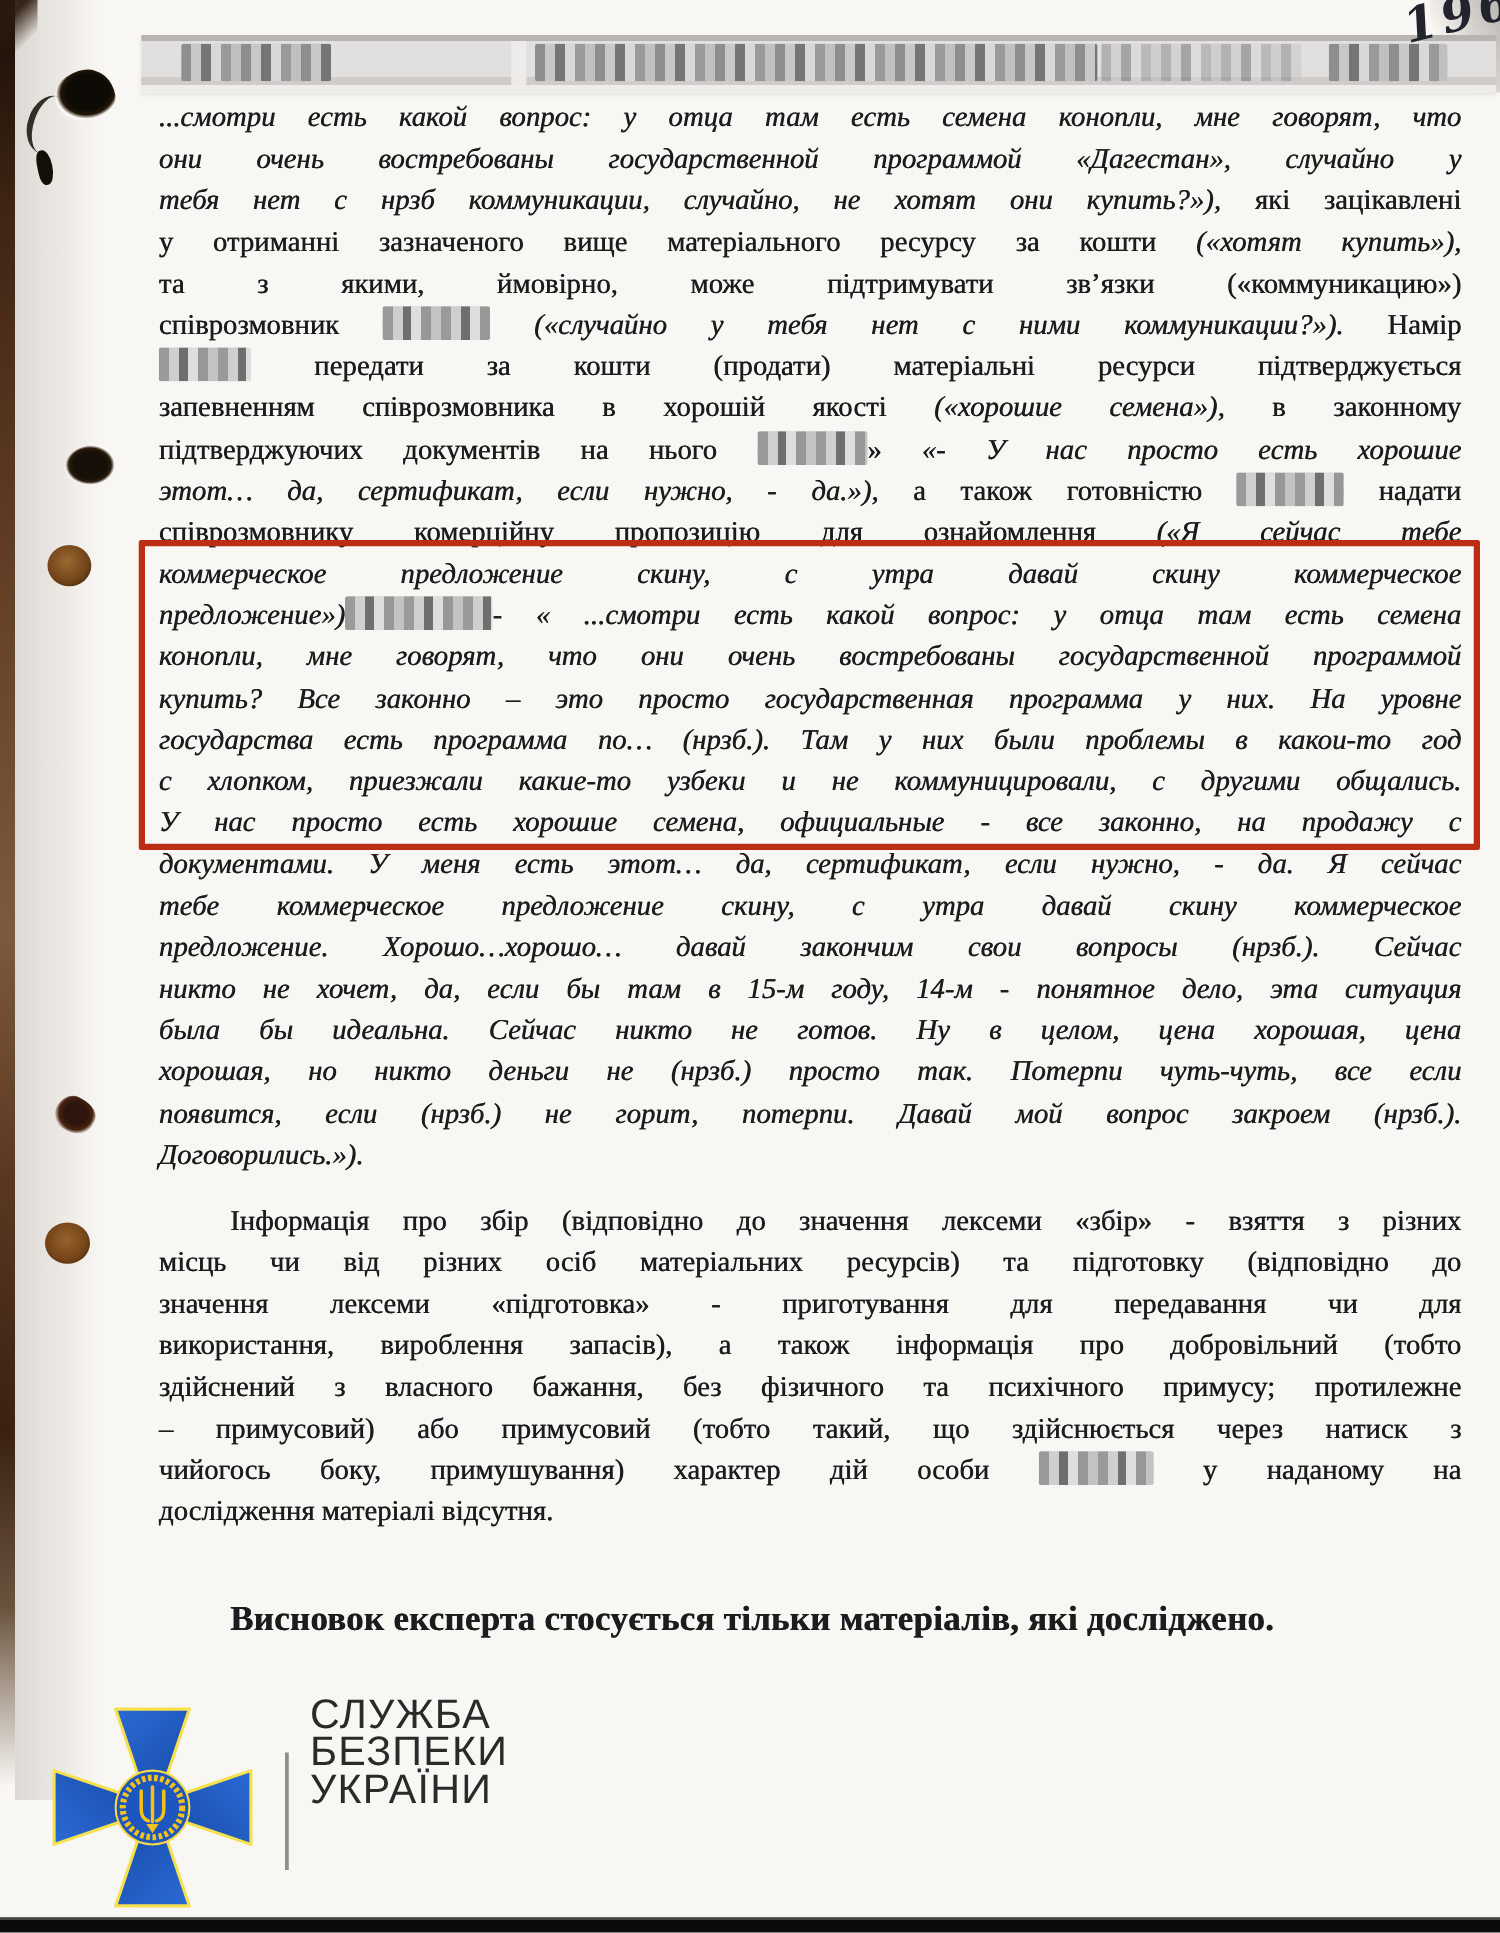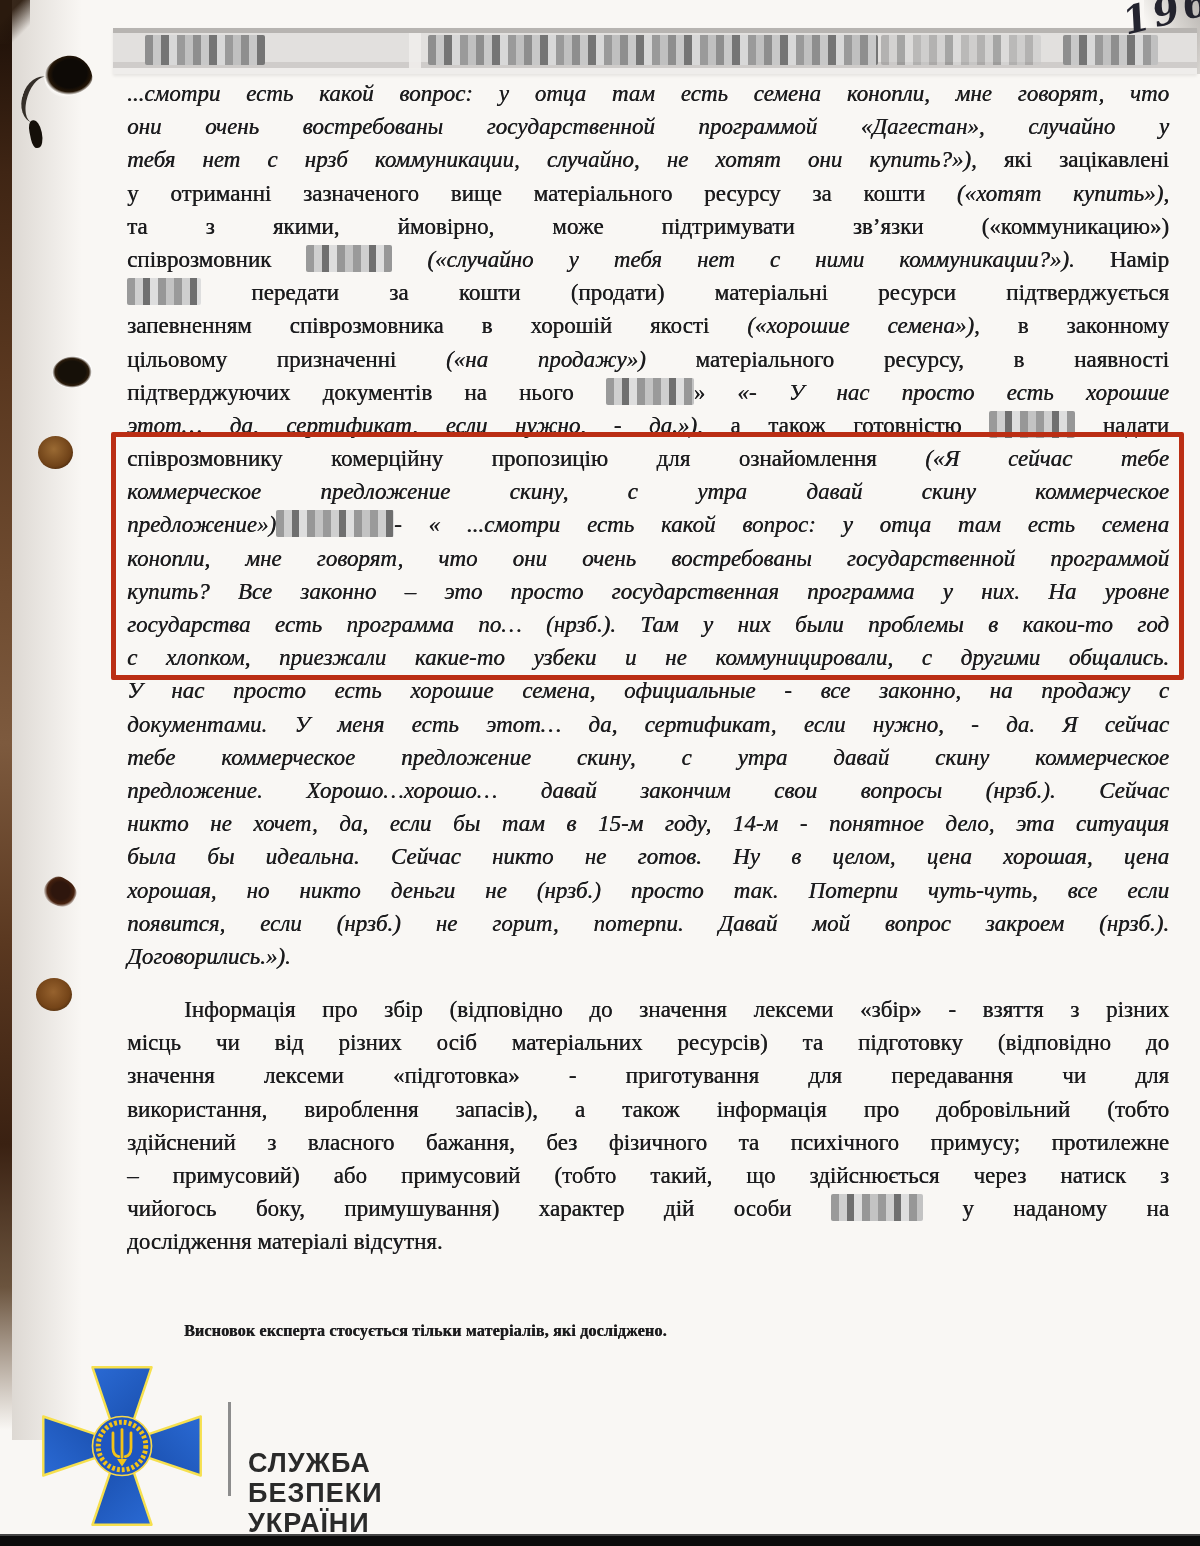--- a/index.html
+++ b/index.html
@@ -77,41 +77,41 @@
   }
   .tline{
     height:33.2px; line-height:33.2px; overflow:visible;
     text-align:justify; text-align-last:justify; -moz-text-align-last:justify;
     text-shadow:0.4px 0 0 currentColor;
   }
   .tline.pend{text-align-last:left; -moz-text-align-last:left;}
   .tline.ind{text-indent:57px;margin-top:20px;}
   .it{font-style:italic;}
   .rm{font-style:normal;}
-  .bd{font-weight:700; font-size:16px; letter-spacing:.2px;}
+  .bd{font-weight:700; font-size:28px; letter-spacing:.2px;}
   .redact{
     display:inline-block; height:27px; vertical-align:-5px; border-radius:2px;
     background-color:#c9c7c5;
     background-image:
       repeating-linear-gradient(90deg,#9a9a9a 0 8px,#cfcfcf 8px 16px,#6f6f6f 16px 23px,#dedede 23px 31px,#979797 31px 39px,#c3c3c3 39px 47px),
       repeating-linear-gradient(0deg,rgba(255,255,255,.1) 0 8px,rgba(100,100,100,.45) 8px 15px,rgba(230,230,230,.55) 15px 22px,rgba(140,140,140,.35) 22px 29px);
   }
   
   .red-box{
     position:absolute; left:111px; top:432px; width:1063px; height:238px; z-index:4;
     border:5px solid var(--c-box,#bb2e14); border-radius:2px; pointer-events:none;
   }
   
   .sbu-emblem{position:absolute; left:40px; top:1364px; z-index:2;}
   .logo-divider{position:absolute; left:228px; top:1402px; width:3px; height:94px;
     background:#8d8d8d; z-index:2;}
   .logo-text{
-    position:absolute; left:248px; top:1448px; z-index:2;
-    font-family:"Liberation Sans", sans-serif; font-weight:bold;
-    font-size:27px; line-height:30px; letter-spacing:1px; color:#2a2a2a;
+    position:absolute; left:248px; top:1356px; z-index:2;
+    font-family:"Liberation Sans", sans-serif; font-weight:normal;
+    font-size:33px; line-height:30px; letter-spacing:1px; color:#2a2a2a;
   }
 </style>
 </head>
 <body>
 
 <div id="page">
 
   <div class="binder-edge"></div>
   <div class="corner-patch"></div>
   <div class="paper-shade-left"></div>
@@ -137,21 +137,20 @@
 
   <div id="doc-text">
       <div class="tline"><span class="it">...смотри есть какой вопрос: у отца там есть семена конопли, мне говорят, что</span></div>
       <div class="tline"><span class="it">они очень востребованы государственной программой «Дагестан», случайно у</span></div>
       <div class="tline"><span class="it">тебя нет с нрзб коммуникации, случайно, не хотят они купить?»),</span><span class="rm"> які зацікавлені</span></div>
       <div class="tline"><span class="rm">у отриманні зазначеного вище матеріального ресурсу за кошти </span><span class="it">(«хотят купить»),</span></div>
       <div class="tline"><span class="rm">та з якими, ймовірно, може підтримувати зв’язки («коммуникацию»)</span></div>
       <div class="tline"><span class="rm">співрозмовник </span><span class="redact" style="width: 86px;"></span><span class="rm"> </span><span class="it">(«случайно у тебя нет с ними коммуникации?»).</span><span class="rm"> Намір</span></div>
       <div class="tline"><span class="redact" style="width: 74px;"></span><span class="rm"> передати за кошти (продати) матеріальні ресурси підтверджується</span></div>
       <div class="tline"><span class="rm">запевненням співрозмовника в хорошій якості </span><span class="it">(«хорошие семена»),</span><span class="rm"> в законному</span></div>
-      <div class="tline"><span class="rm">цільовому призначенні </span><span class="it">(«на продажу»)</span><span class="rm"> матеріального ресурсу, в наявності</span></div>
       <div class="tline"><span class="rm">підтверджуючих документів на нього </span><span class="redact" style="width: 88px;"></span><span class="rm">» </span><span class="it">«- У нас просто есть хорошие</span></div>
       <div class="tline"><span class="it">этот… да, сертификат, если нужно, - да.»),</span><span class="rm"> а також готовністю </span><span class="redact" style="width: 86px;"></span><span class="rm"> надати</span></div>
       <div class="tline"><span class="rm">співрозмовнику комерційну пропозицію для ознайомлення </span><span class="it">(«Я сейчас тебе</span></div>
       <div class="tline"><span class="it">коммерческое предложение скину, с утра давай скину коммерческое</span></div>
       <div class="tline"><span class="it">предложение»)</span><span class="redact" style="width: 118px;"></span><span class="rm">- </span><span class="it">« ...смотри есть какой вопрос: у отца там есть семена</span></div>
       <div class="tline"><span class="it">конопли, мне говорят, что они очень востребованы государственной программой</span></div>
       <div class="tline"><span class="it">купить? Все законно – это просто государственная программа у них. На уровне</span></div>
       <div class="tline"><span class="it">государства есть программа по… (нрзб.). Там у них были проблемы в какои-то год</span></div>
       <div class="tline"><span class="it">с хлопком, приезжали какие-то узбеки и не коммуницировали, с другими общались.</span></div>
       <div class="tline"><span class="it">У нас просто есть хорошие семена, официальные - все законно, на продажу с</span></div>

